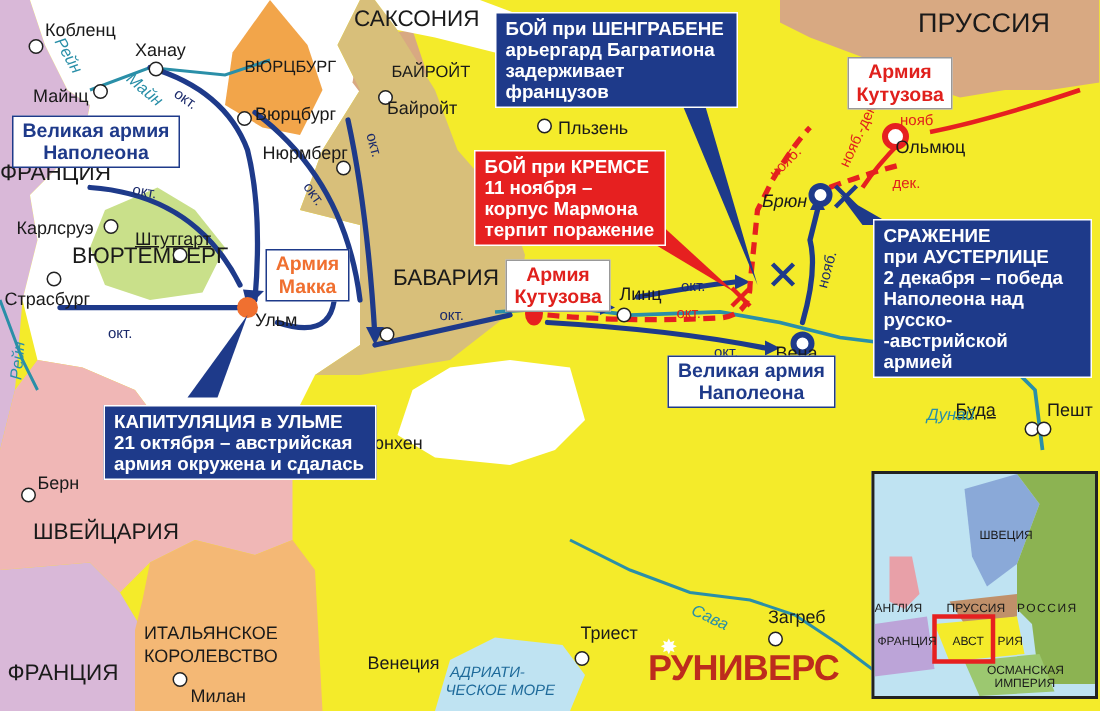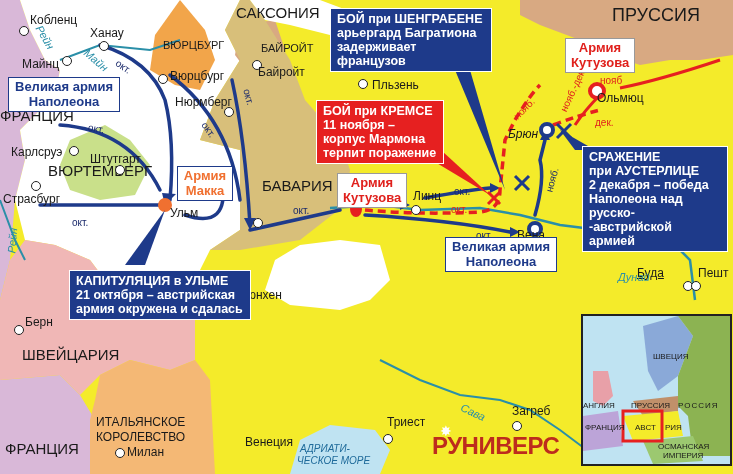--- a/index.html
+++ b/index.html
@@ -139,39 +139,39 @@
   <div class="lbl city" style="left:170px;top:70px;">Вюрцбург</div>
   <div class="dot" style="left:252px;top:60px;"></div>
   <div class="lbl city" style="left:258px;top:66px;">Байройт</div>
   <div class="dot" style="left:224px;top:107px;"></div>
   <div class="lbl city" style="left:175px;top:96px;">Нюрмберг</div>
   <div class="dot" style="left:358px;top:79px;"></div>
   <div class="lbl city" style="left:372px;top:79px;">Пльзень</div>
   <div class="dot" style="left:69px;top:146px;"></div>
   <div class="lbl city" style="left:11px;top:146px;">Карлсруэ</div>
   <div class="dot" style="left:115px;top:165px;"></div>
-  <div class="lbl city" style="left:90px;top:153px;">Штутгарт</div>
+  <div class="lbl city" style="left:90px;top:153px;text-decoration:underline;">Штутгарт</div>
   <div class="dot" style="left:31px;top:181px;"></div>
   <div class="lbl city" style="left:3px;top:193px;">Страсбург</div>
   <div class="lbl city" style="left:170px;top:207px;">Ульм</div>
   <div class="dot" style="left:253px;top:218px;"></div>
   <div class="lbl city" style="left:237px;top:245px;margin-top:44px;">Мюнхен</div>
   <div class="dot" style="left:411px;top:205px;"></div>
   <div class="lbl city" style="left:413px;top:190px;">Линц</div>
   <div class="lbl city" style="left:517px;top:229px;">Вена</div>
   <div class="lbl city" style="left:508px;top:128px;font-style:italic;">Брюн</div>
   <div class="lbl city" style="left:597px;top:92px;">Ольмюц</div>
   <div class="dot" style="left:683px;top:281px;"></div>
   <div class="lbl city" style="left:637px;top:267px;text-decoration:underline;">Буда</div>
   <div class="dot" style="left:691px;top:281px;"></div>
   <div class="lbl city" style="left:698px;top:267px;">Пешт</div>
   <div class="dot" style="left:14px;top:325px;"></div>
   <div class="lbl city" style="left:25px;top:316px;">Берн</div>
   <div class="dot" style="left:115px;top:448px;"></div>
-  <div class="lbl city" style="left:127px;top:446px;">Милан</div>
+  <div class="lbl city" style="left:127px;top:458px;">Милан</div>
   <div class="lbl city" style="left:245px;top:436px;">Венеция</div>
   <div class="dot" style="left:383px;top:434px;"></div>
   <div class="lbl city" style="left:387px;top:416px;">Триест</div>
   <div class="dot" style="left:512px;top:421px;"></div>
   <div class="lbl city" style="left:512px;top:405px;">Загреб</div>
 
   <div class="lbl river" style="left:32px;top:32px;transform:rotate(60deg);">Рейн</div>
   <div class="lbl river" style="left:82px;top:55px;transform:rotate(40deg);">Майн</div>
   <div class="lbl river" style="left:0px;top:235px;transform:rotate(-85deg);">Рейн</div>
   <div class="lbl river" style="left:618px;top:272px;">Дунай</div>

